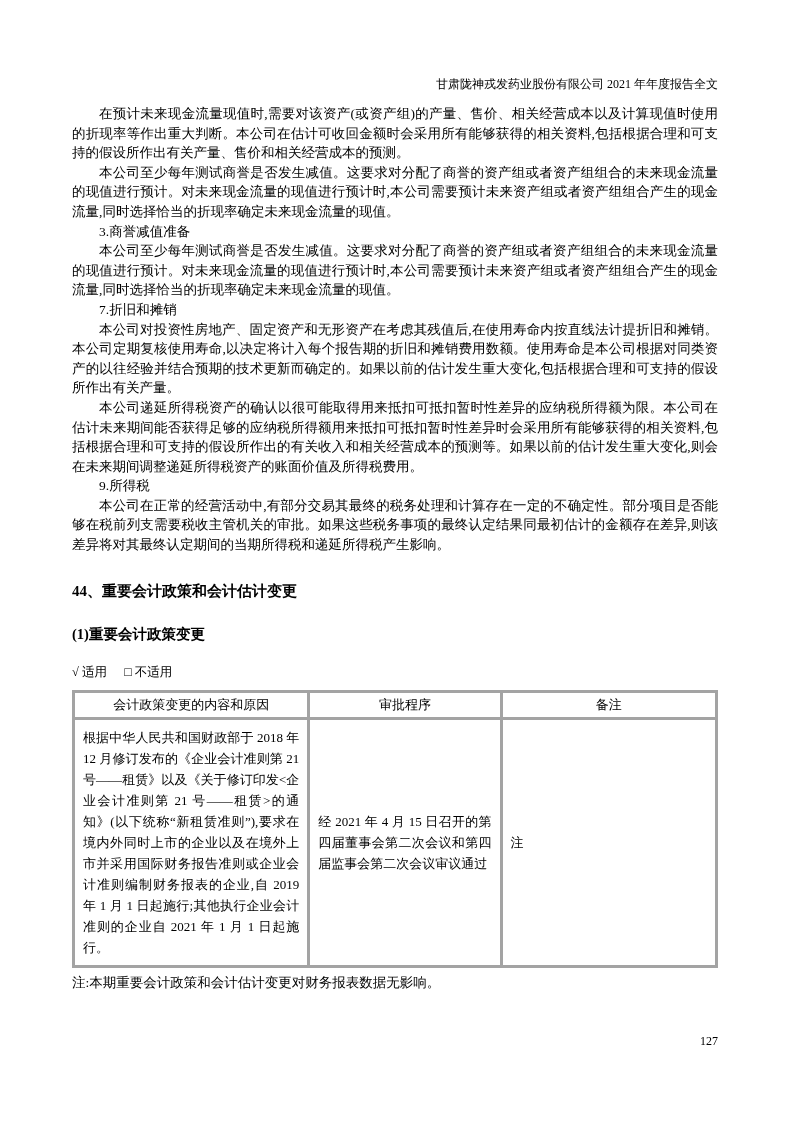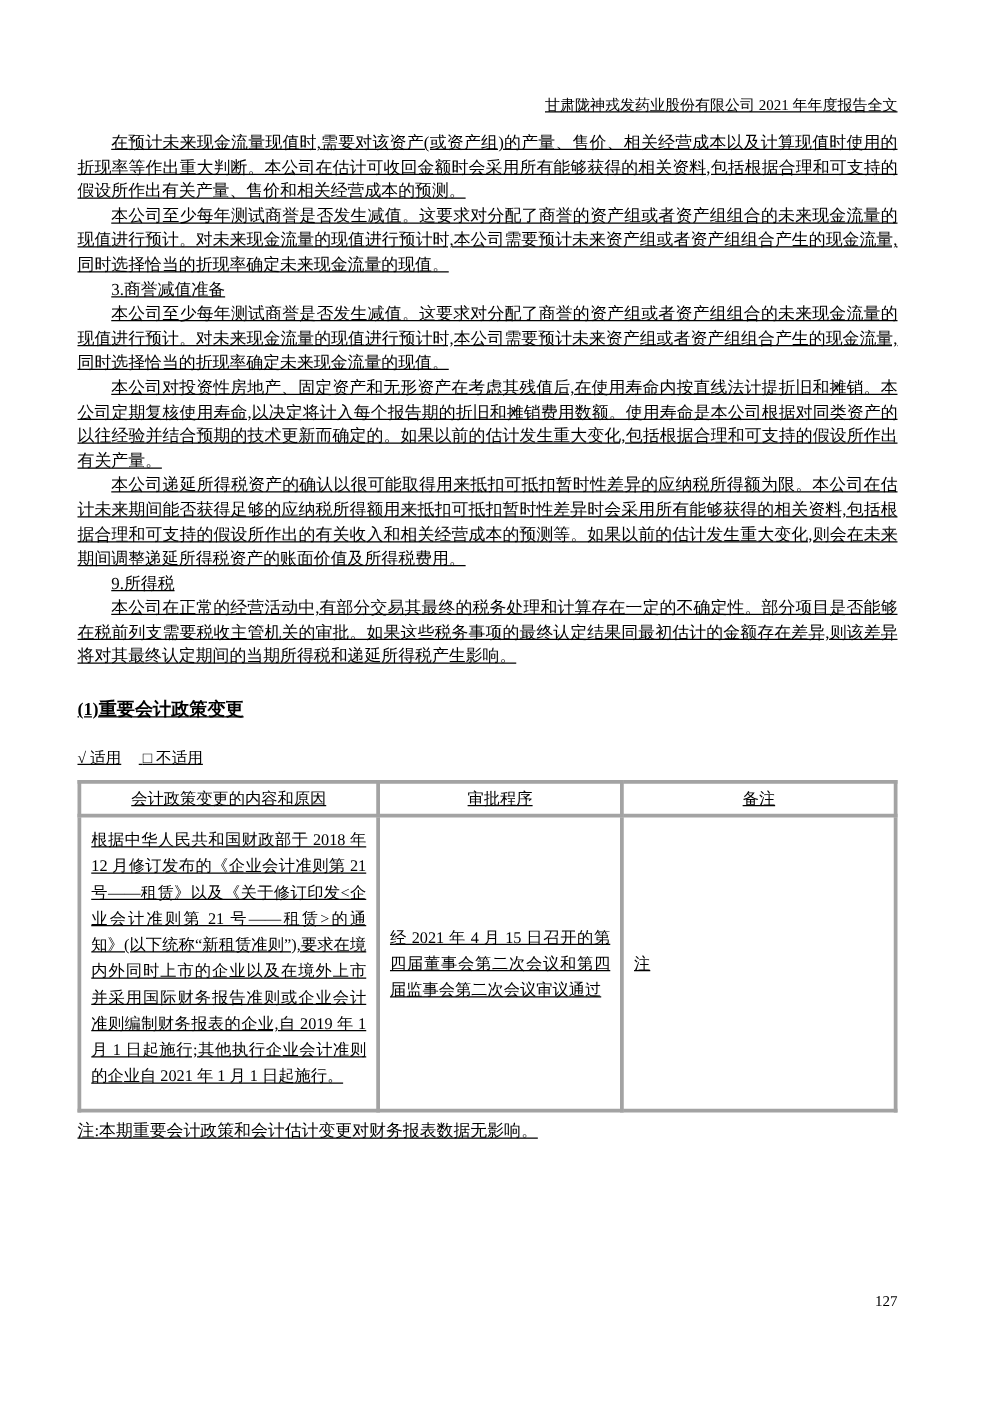--- a/index.html
+++ b/index.html
@@ -9,24 +9,23 @@
     width: 793px;
     height: 1122px;
     margin: 0 auto;
     background: #ffffff;
     font-family: "Liberation Serif", "DejaVu Serif", serif;
     color: #000000;
     overflow: hidden;
   }
   .content {
     position: absolute;
-    left: 62px;
+    left: 72px;
     right: 75px;
     top: 76px;
-    text-decoration: underline;
   }
   .doc-header {
     text-align: right;
     font-size: 12px;
     line-height: 16px;
     margin-bottom: 12px;
     color: #000;
   }
   .para {
     font-size: 13.5px;
@@ -109,25 +108,27 @@
 
 <div class="page">
   <div class="content">
 
     <div class="doc-header">甘肃陇神戎发药业股份有限公司 2021 年年度报告全文</div>
 
     <p class="para">在预计未来现金流量现值时,需要对该资产(或资产组)的产量、售价、相关经营成本以及计算现值时使用的折现率等作出重大判断。本公司在估计可收回金额时会采用所有能够获得的相关资料,包括根据合理和可支持的假设所作出有关产量、售价和相关经营成本的预测。</p>
     <p class="para">本公司至少每年测试商誉是否发生减值。这要求对分配了商誉的资产组或者资产组组合的未来现金流量的现值进行预计。对未来现金流量的现值进行预计时,本公司需要预计未来资产组或者资产组组合产生的现金流量,同时选择恰当的折现率确定未来现金流量的现值。</p>
     <p class="para">3.商誉减值准备</p>
     <p class="para">本公司至少每年测试商誉是否发生减值。这要求对分配了商誉的资产组或者资产组组合的未来现金流量的现值进行预计。对未来现金流量的现值进行预计时,本公司需要预计未来资产组或者资产组组合产生的现金流量,同时选择恰当的折现率确定未来现金流量的现值。</p>
+    <p class="para">7.折旧和摊销</p>
     <p class="para">本公司对投资性房地产、固定资产和无形资产在考虑其残值后,在使用寿命内按直线法计提折旧和摊销。本公司定期复核使用寿命,以决定将计入每个报告期的折旧和摊销费用数额。使用寿命是本公司根据对同类资产的以往经验并结合预期的技术更新而确定的。如果以前的估计发生重大变化,包括根据合理和可支持的假设所作出有关产量。</p>
     <p class="para">本公司递延所得税资产的确认以很可能取得用来抵扣可抵扣暂时性差异的应纳税所得额为限。本公司在估计未来期间能否获得足够的应纳税所得额用来抵扣可抵扣暂时性差异时会采用所有能够获得的相关资料,包括根据合理和可支持的假设所作出的有关收入和相关经营成本的预测等。如果以前的估计发生重大变化,则会在未来期间调整递延所得税资产的账面价值及所得税费用。</p>
     <p class="para">9.所得税</p>
     <p class="para">本公司在正常的经营活动中,有部分交易其最终的税务处理和计算存在一定的不确定性。部分项目是否能够在税前列支需要税收主管机关的审批。如果这些税务事项的最终认定结果同最初估计的金额存在差异,则该差异将对其最终认定期间的当期所得税和递延所得税产生影响。</p>
 
+    <div class="section-heading">44、重要会计政策和会计估计变更</div>
 
     <div class="subsection-heading">(1)重要会计政策变更</div>
 
     <div class="applicability">
       <span class="opt">√ 适用</span>
       <span class="opt">□ 不适用</span>
     </div>
 
     <table class="policy-table">
       <colgroup>

